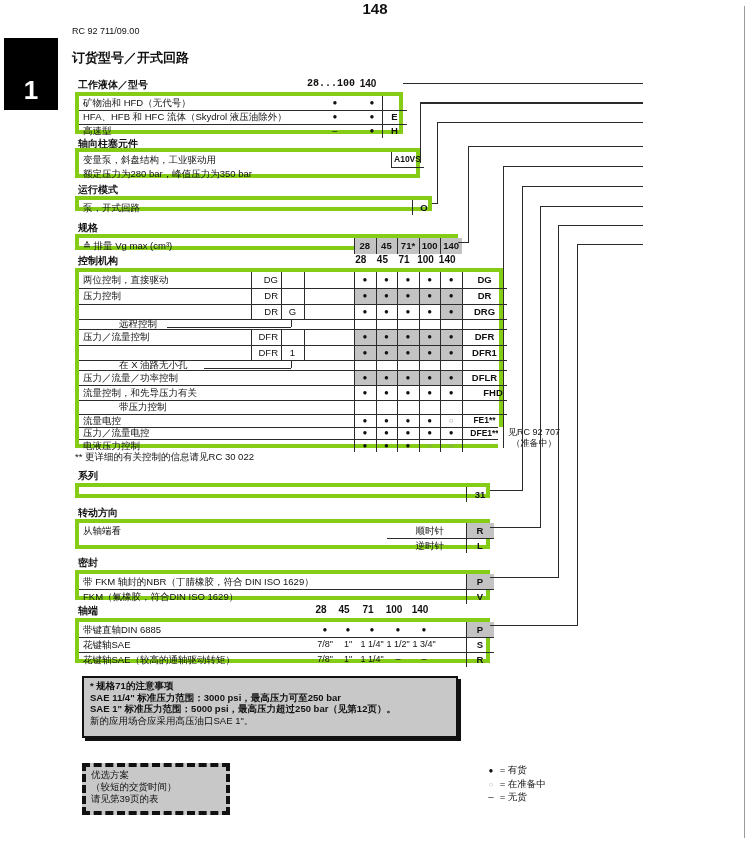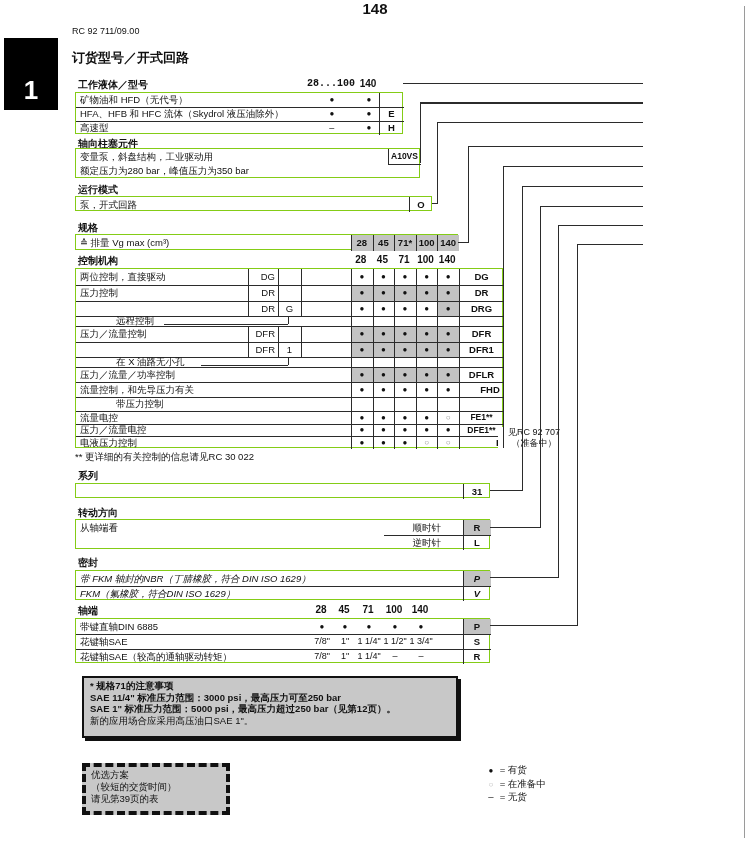--- a/index.html
+++ b/index.html
@@ -1,21 +1,21 @@
 <!DOCTYPE html>
 <html><head>
 <meta charset="utf-8">
 <style>
   html,body{margin:0;padding:0;background:#ffffff;}
   #page{position:relative;width:750px;height:844px;background:#fff;overflow:hidden;
         font-family:"Liberation Sans","DejaVu Sans",sans-serif;color:#111;}
   .abs{position:absolute;}
   .hl{position:absolute;height:1px;background:#2b2b2b;}
   .vl{position:absolute;width:1px;background:#2b2b2b;}
-  .box{position:absolute;border:1px solid #84cc16;box-sizing:border-box;}
+  .box{position:absolute;border:4px solid #84cc16;box-sizing:border-box;}
   .lbl{position:absolute;font-size:9.5px;line-height:13px;white-space:nowrap;}
   .hd{position:absolute;font-size:10px;font-weight:bold;white-space:nowrap;}
   .b{font-weight:bold;}
   .cc{text-align:center;}
   .shade{position:absolute;background:#c3c3c3;}
   .dotc{position:absolute;width:21.6px;text-align:center;font-size:8px;overflow:hidden;}
   .codec{position:absolute;text-align:center;font-weight:bold;font-size:9.5px;}
   .o{color:#8a8a8a;}
   .rowlbl{position:absolute;left:4px;font-size:9.5px;white-space:nowrap;}
   .small{font-size:8.5px;}
@@ -243,21 +243,21 @@
     <div class="rowlbl" style="top:0;line-height:15px;">从轴端看</div>
     <div class="lbl" style="left:310px;top:0;width:55px;line-height:15px;text-align:right;">顺时针</div>
     <div class="lbl" style="left:310px;top:15px;width:55px;line-height:15px;text-align:right;">逆时针</div>
     <div class="hl" style="left:308px;top:15px;width:107px;"></div>
     <div class="vl" style="left:387px;top:0;height:30px;"></div>
     <div class="codec" style="left:387px;top:0;width:28px;line-height:15px;">R</div>
     <div class="codec" style="left:387px;top:15px;width:28px;line-height:15px;">L</div>
   </div>
 
   <div class="hd" style="left:78px;top:556px;">密封</div>
-  <div class="box" style="left:75px;top:570px;width:415px;height:30px;font-style:italic;">
+  <div class="box" style="left:75px;top:570px;width:415px;height:30px;">
     <div class="shade" style="left:387px;top:0;width:28px;height:15px;"></div>
     <div class="rowlbl" style="top:0;line-height:15px;">带 FKM 轴封的NBR（丁腈橡胶，符合 DIN ISO 1629）</div>
     <div class="rowlbl" style="top:15px;line-height:15px;">FKM（氟橡胶，符合DIN ISO 1629）</div>
     <div class="hl" style="left:0;top:15px;width:415px;"></div>
     <div class="vl" style="left:387px;top:0;height:30px;"></div>
     <div class="codec" style="left:387px;top:0;width:28px;line-height:15px;">P</div>
     <div class="codec" style="left:387px;top:15px;width:28px;line-height:15px;">V</div>
   </div>
 
   <div class="hd" style="left:78px;top:604px;">轴端</div>

